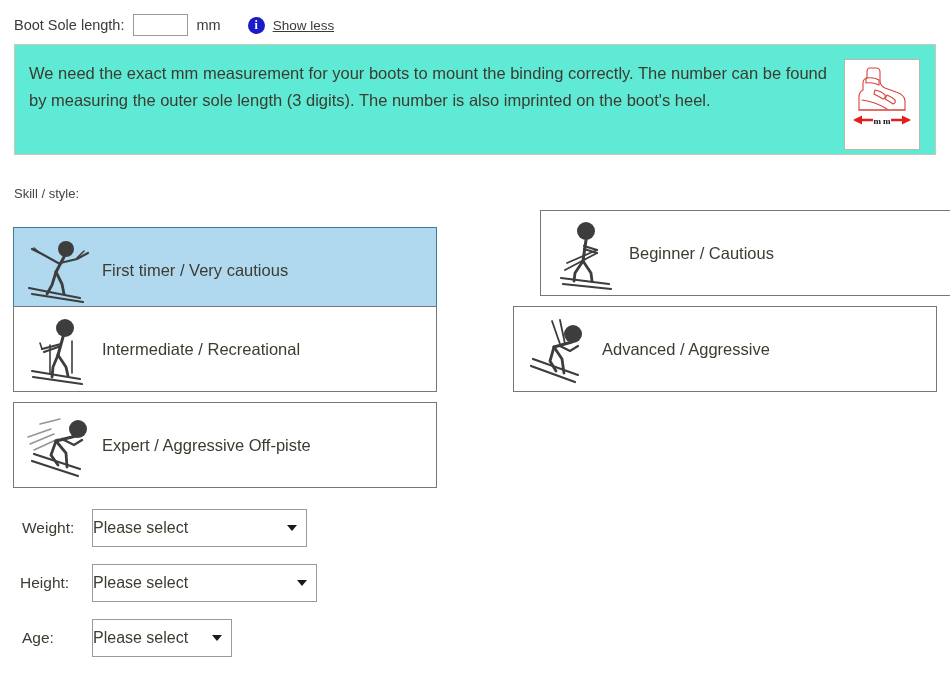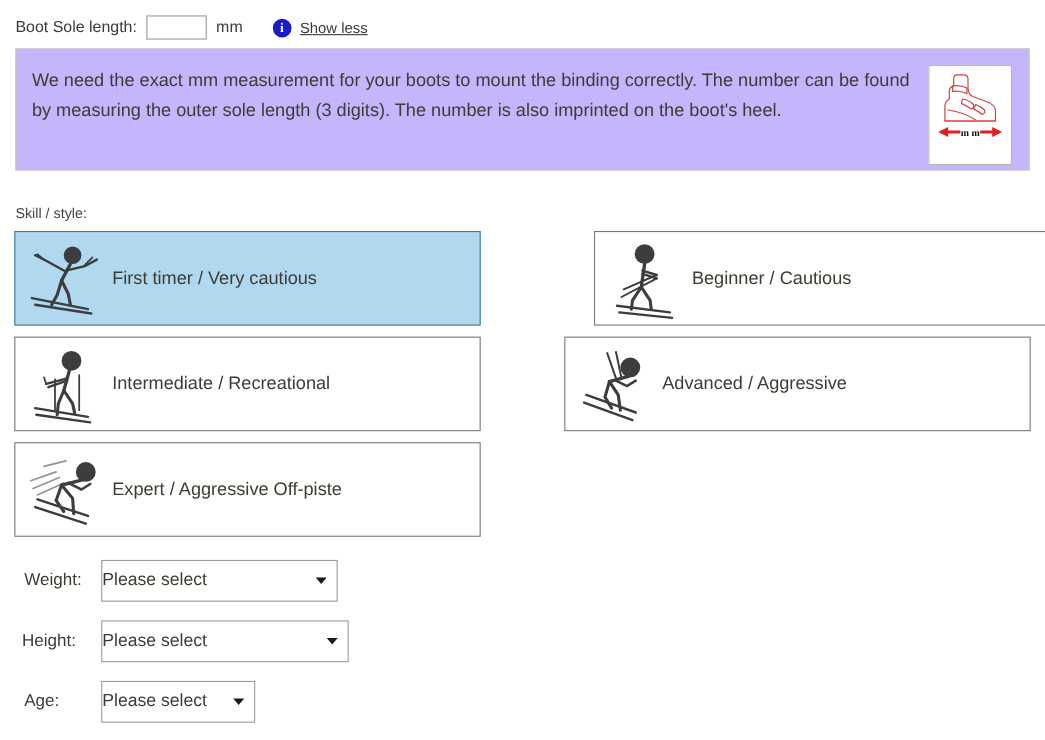--- a/index.html
+++ b/index.html
@@ -73,21 +73,21 @@
   }
 
   
   .note-box {
     position: absolute;
     left: 14px;
     top: 44px;
     width: 922px;
     height: 111px;
     box-sizing: border-box;
-    background: #c4b5fd;
+    background: #5eead4;
     border: 1px solid #c9c9b6;
     display: flex;
     align-items: flex-start;
   }
   .note-text {
     flex: 1;
     padding: 15px 14px 0 14px;
     font-size: 16.5px;
     line-height: 1.66;
     color: #3c3c32;
@@ -141,21 +141,21 @@
     justify-content: center;
     margin-left: 4px;
   }
   .card .figure svg { display: block; }
   .card .card-label {
     font-size: 16.5px;
     color: #3c3c32;
     margin-left: 4px;
   }
 
-  .c0 { left: 0px;   top: 0px;   }
+  .c0 { left: 0px;   top: 17px;   }
   .c1 { left: 504px; top: 0px; margin-left: 23px;   }
   .c2 { left: 0px;   top: 96px;  }
   .c3 { left: 500px; top: 96px;  }
   .c4 { left: 0px;   top: 192px; }
 
   
   .field {
     position: absolute;
     display: flex;
     align-items: center;

